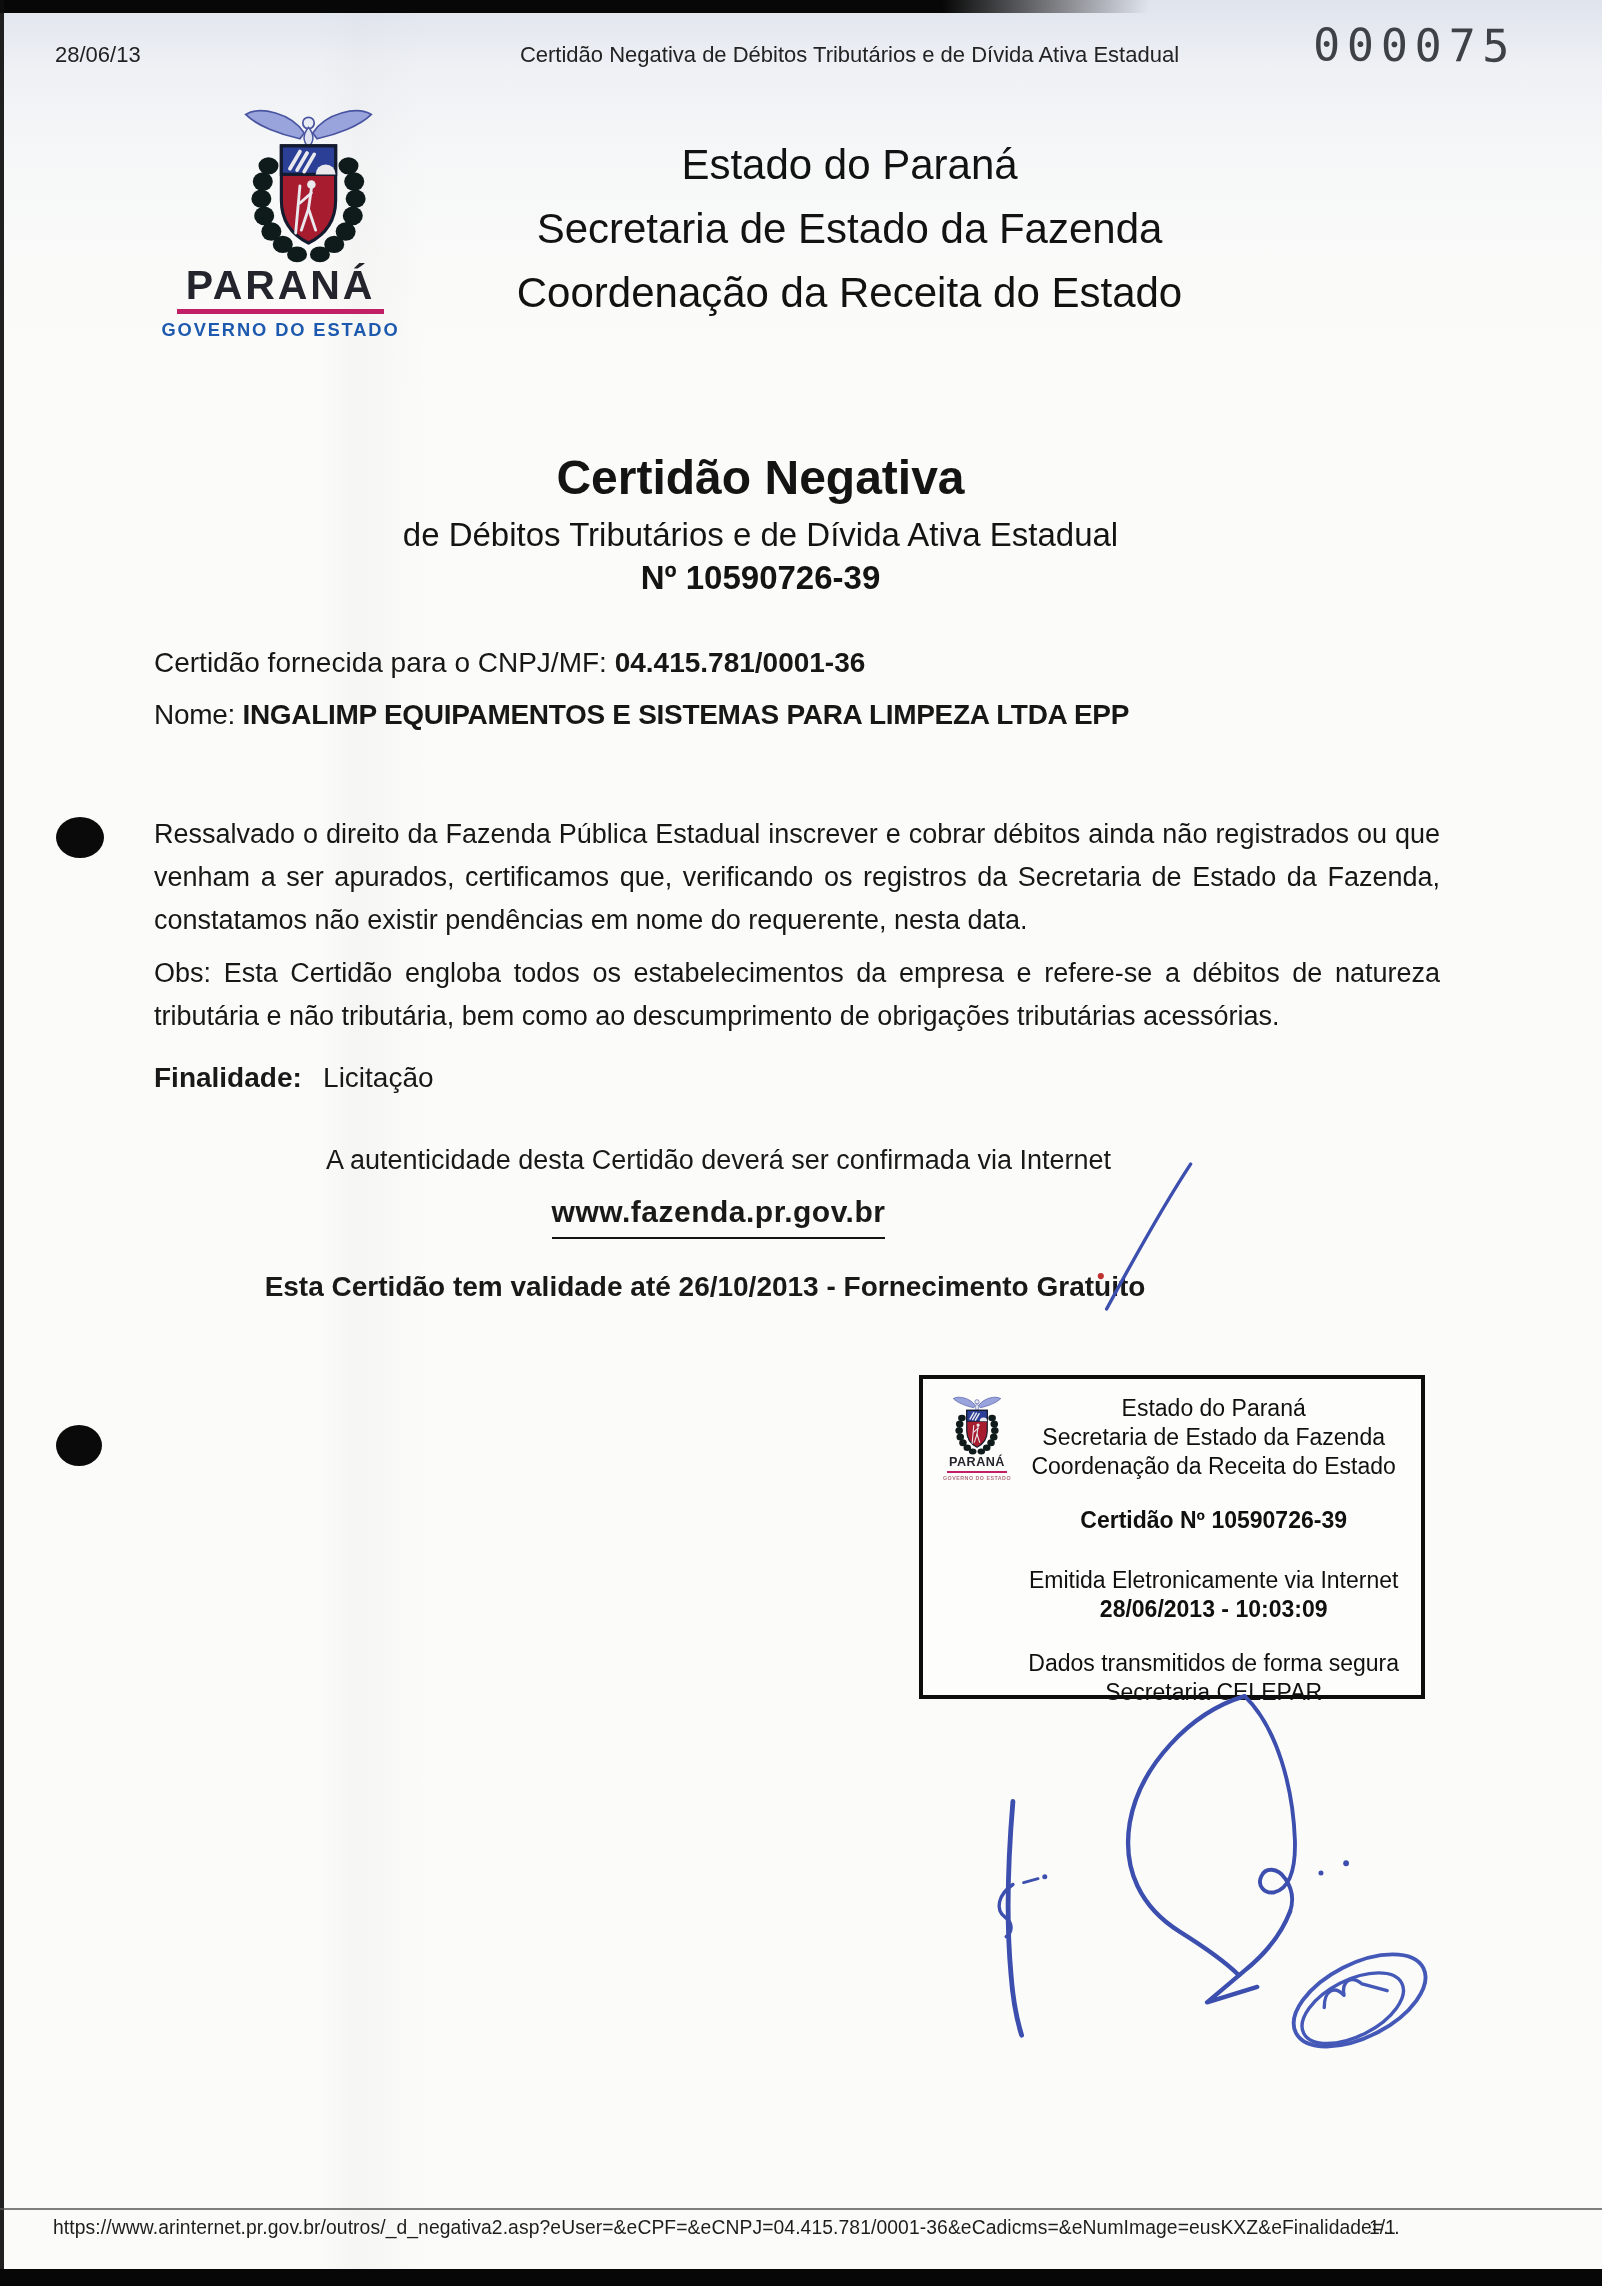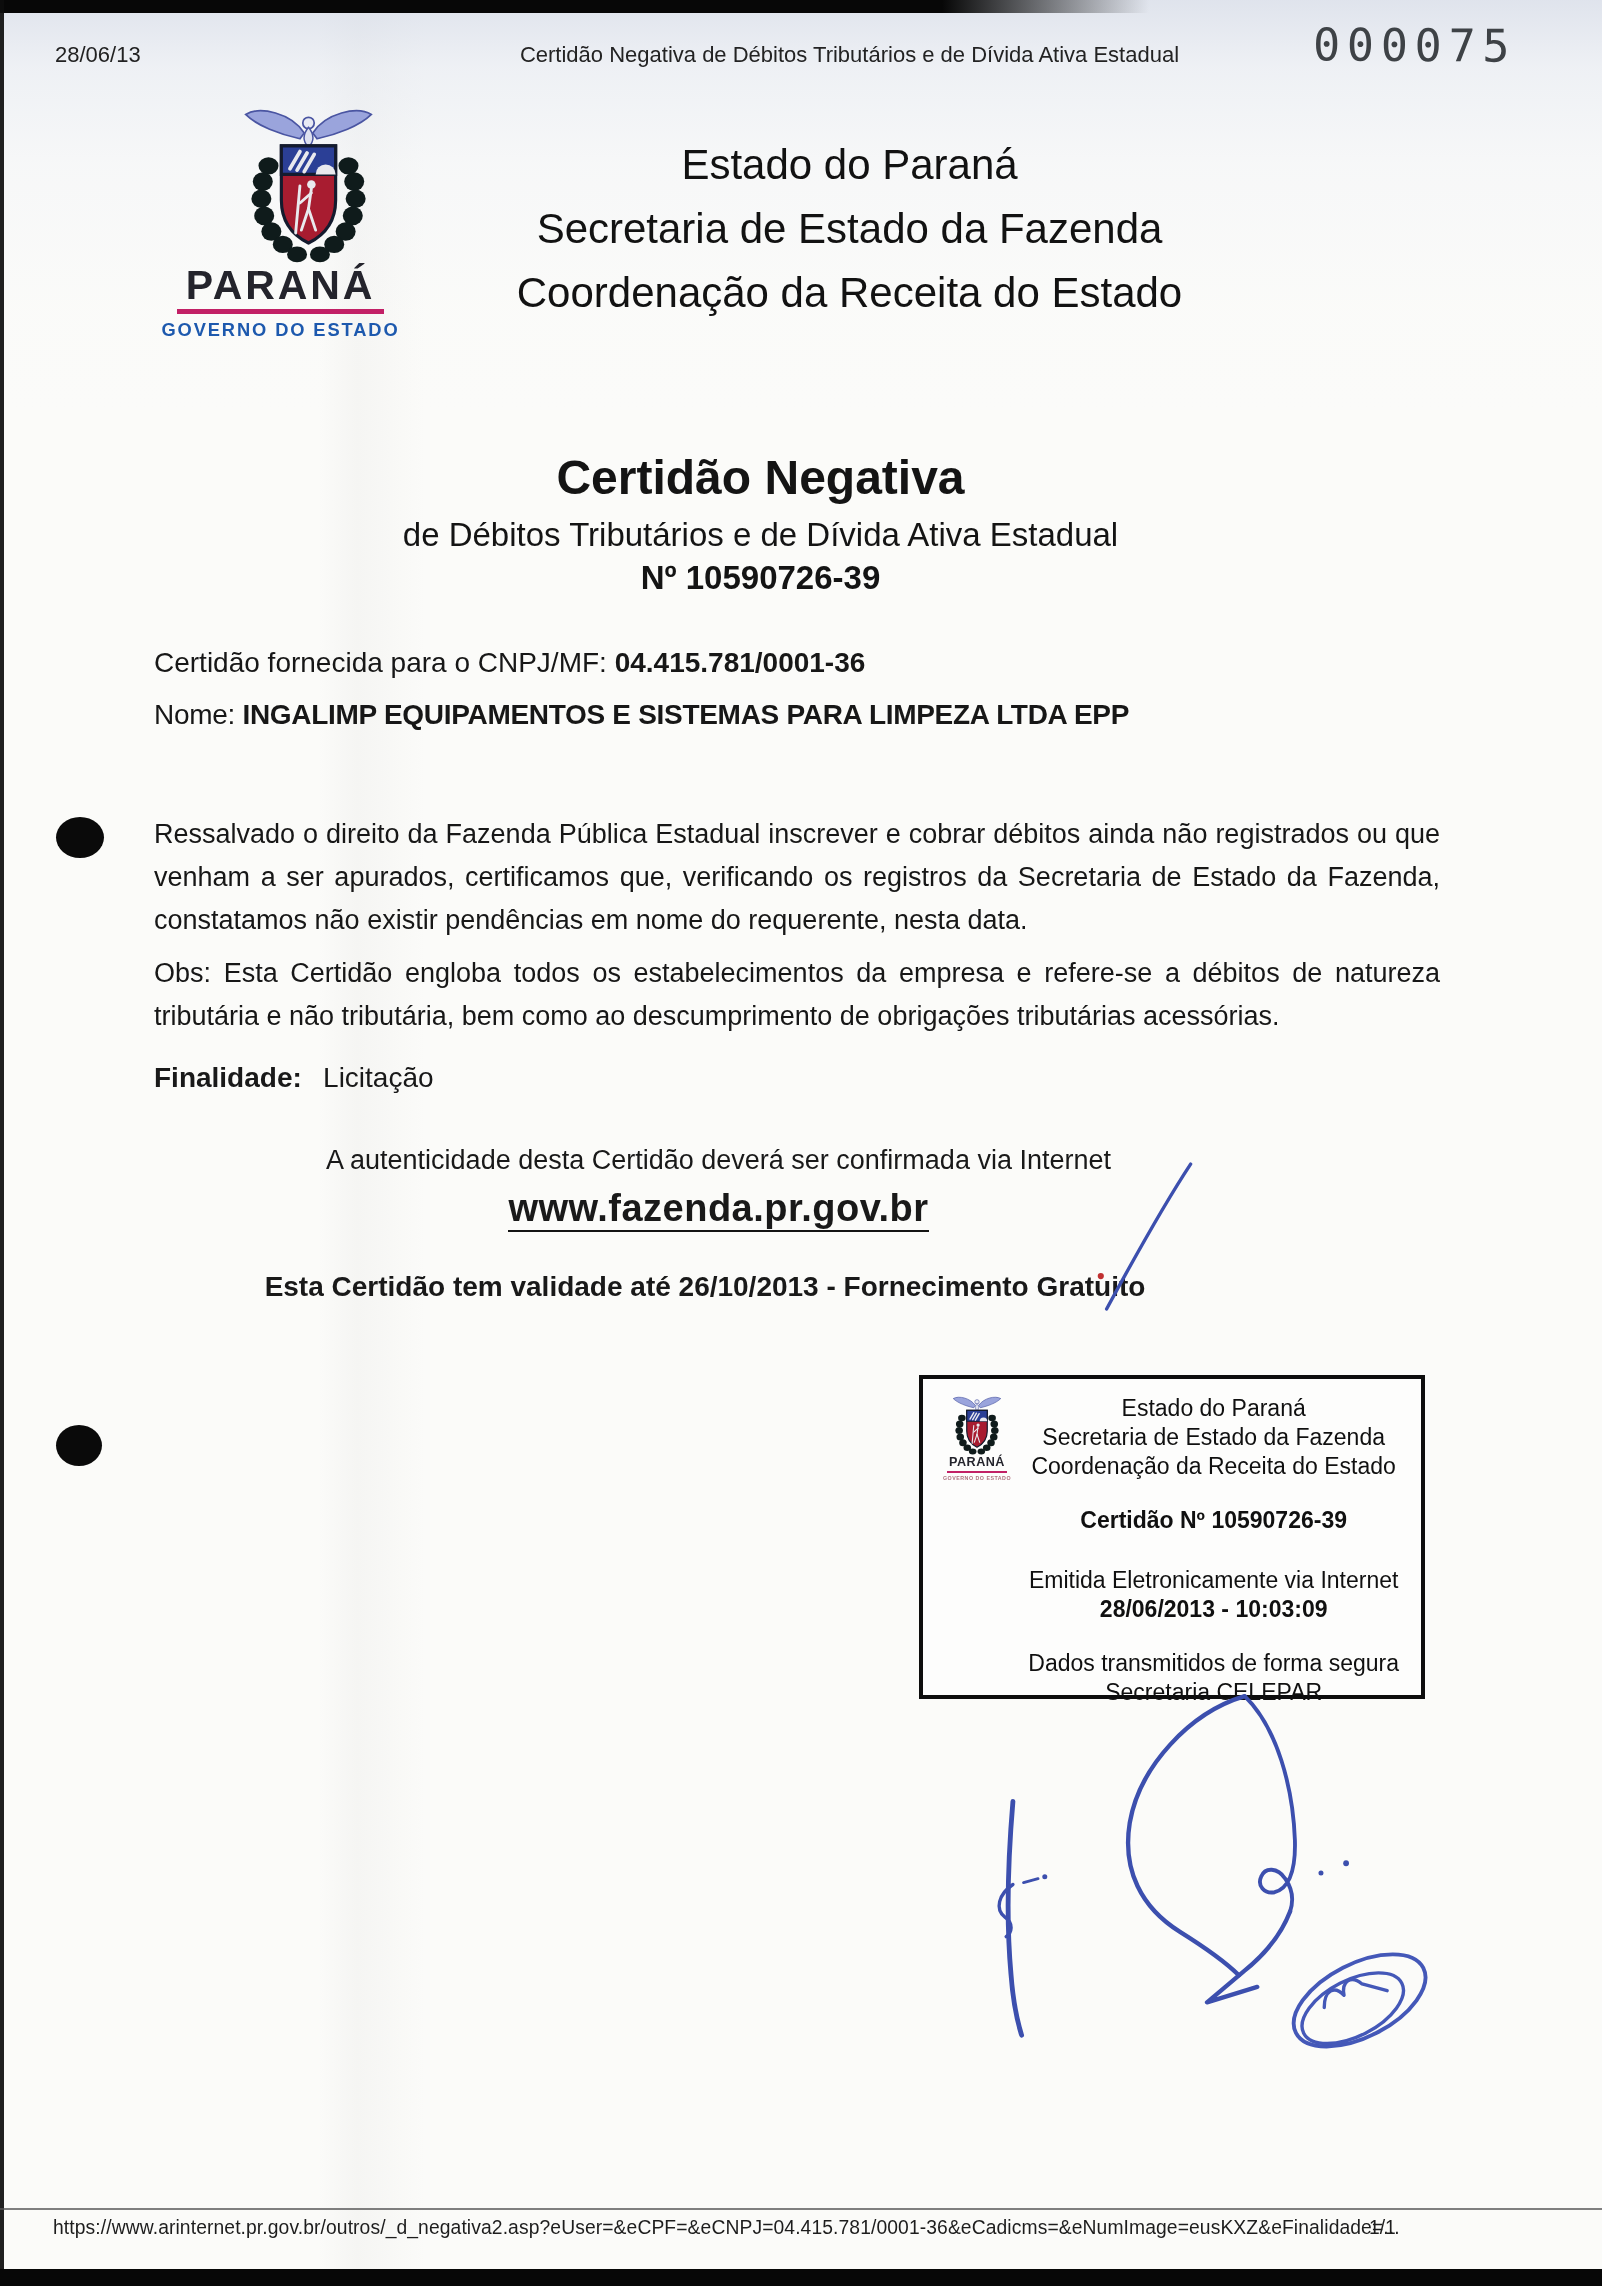--- a/index.html
+++ b/index.html
@@ -52,22 +52,22 @@
 
   .para{left:154px;width:1286px;font-size:27px;line-height:43px;text-align:justify;color:#171717;}
   .para1{top:786px;}
   .para2{top:925px;}
 
   .finalidade{left:154px;top:1062px;font-size:28px;}
   .finalidade .lbl{font-weight:bold;margin-right:13.5px;}
 
   .auth-block{left:0;top:1145px;width:1437px;text-align:center;}
   .auth-line{font-size:27px;}
-  .auth-url{display:inline-block;margin-top:11px;font-size:38px;font-weight:bold;
-    border-bottom:2.9px solid #141414;padding-bottom:0;letter-spacing:0.5px;}
+  .auth-url{display:inline-block;margin-top:19px;font-size:30px;font-weight:bold;
+    border-bottom:2.9px solid #141414;padding-bottom:8px;letter-spacing:0.5px;}
 
   .validity{left:0;top:1271px;width:1410px;text-align:center;font-size:28px;font-weight:bold;}
 
   
   .stamp-box{left:919px;top:1375px;width:506px;height:324px;border:4.8px solid #0d0d0d;
     box-sizing:border-box;background:rgba(255,255,255,.55);}
   .box-logo{position:absolute;left:13.5px;top:15.4px;width:81px;text-align:center;}
   .box-logo svg.crest{display:block;margin:0 auto;}
   .box-logo .logo-name{font-size:12.6px;letter-spacing:0.5px;line-height:13.5px;margin-top:1px;}
   .box-logo .logo-rule{height:1.9px;width:60px;margin:1px auto 1.9px auto;}

